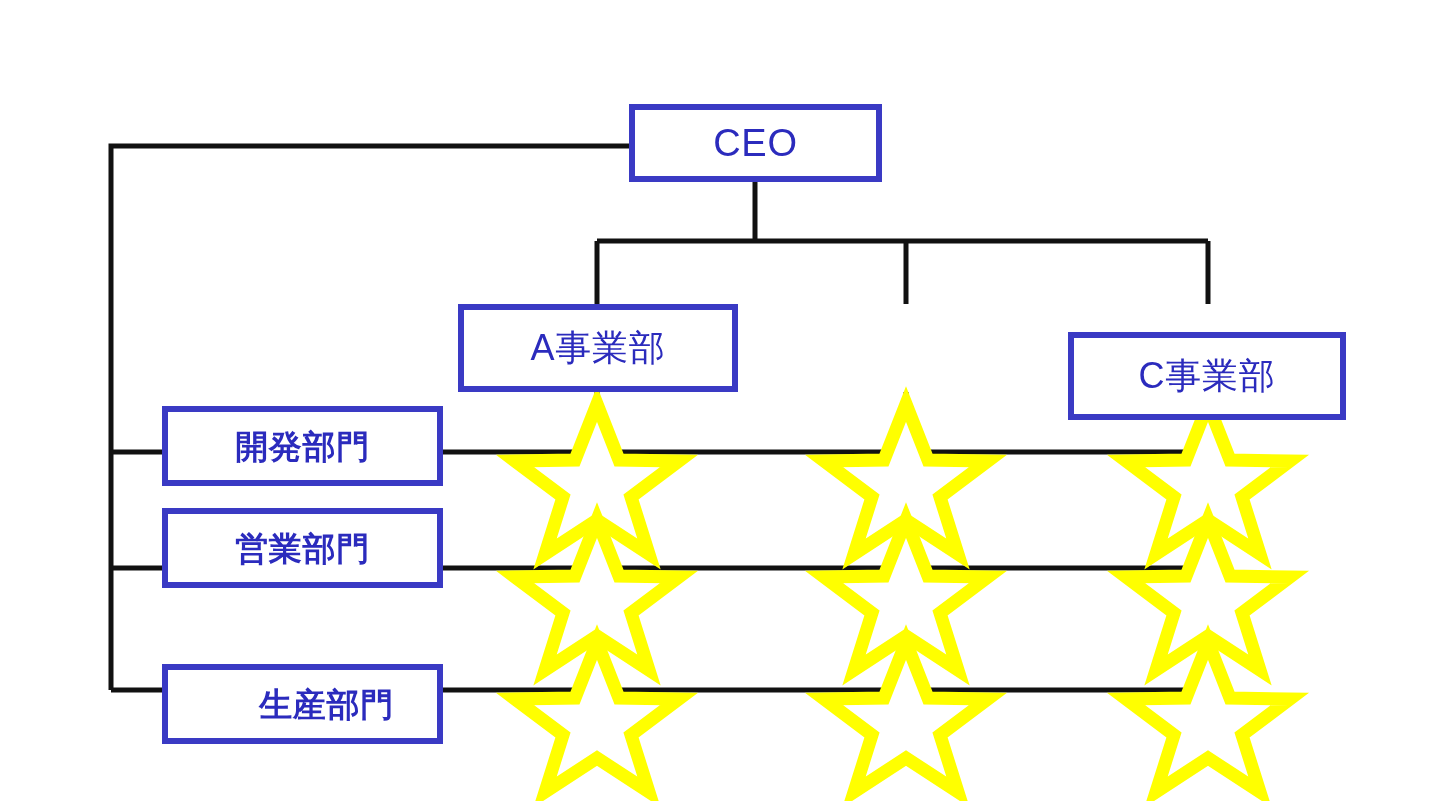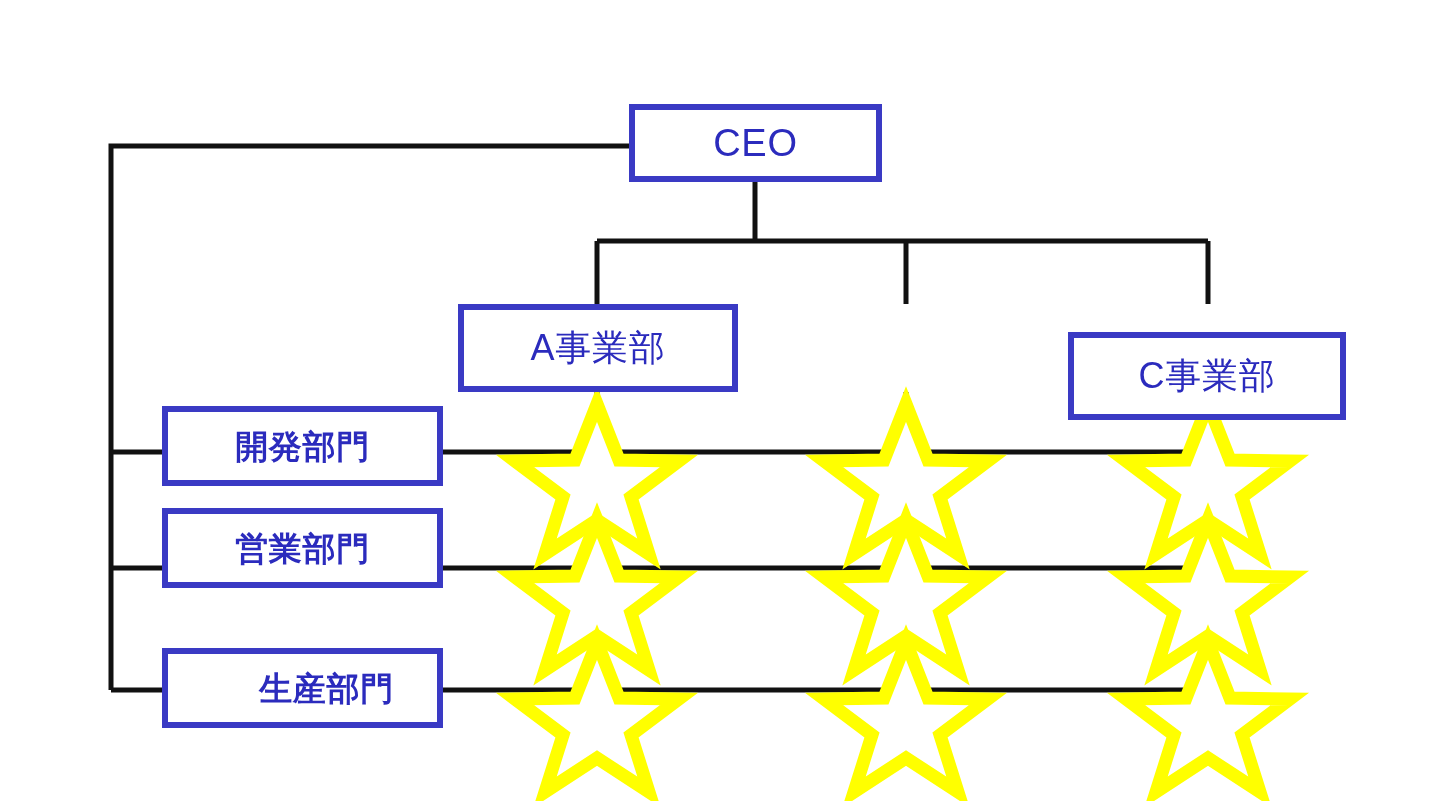--- a/index.html
+++ b/index.html
@@ -64,21 +64,21 @@
 
   .node.department {
     left: 162px;
     width: 281px;
     height: 80px;
     font-size: 33px;
     font-weight: 700;
   }
   .node.department.dept-1 { top: 406px; }
   .node.department.dept-2 { top: 508px; }
-  .node.department.dept-3 { top: 648px; padding-left: 48px; }
+  .node.department.dept-3 { top: 664px; padding-left: 48px; }
 </style>
 </head>
 <body>
 
 <div id="canvas">
 
   <svg id="chart-svg" viewBox="0 0 1440 801" xmlns="http://www.w3.org/2000/svg">
 
     <g stroke="#111111" stroke-width="5" fill="none" stroke-linecap="butt">
 

